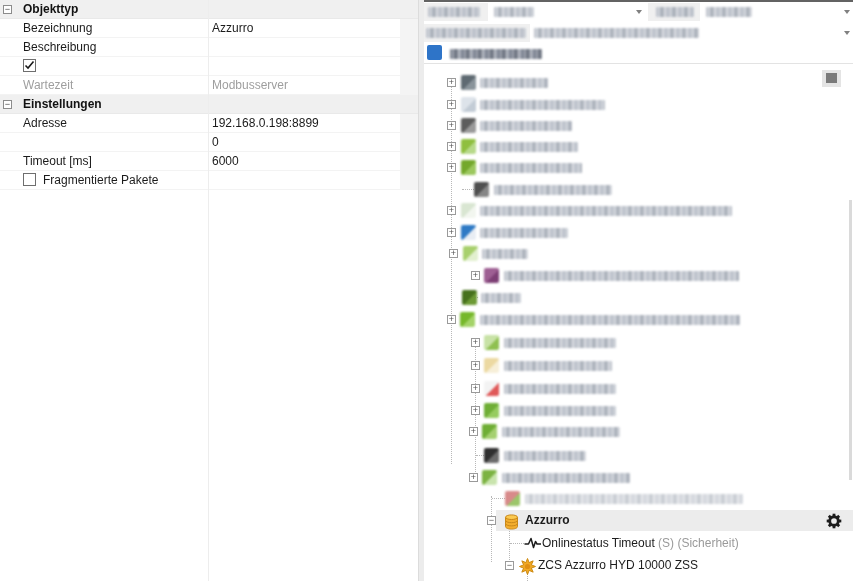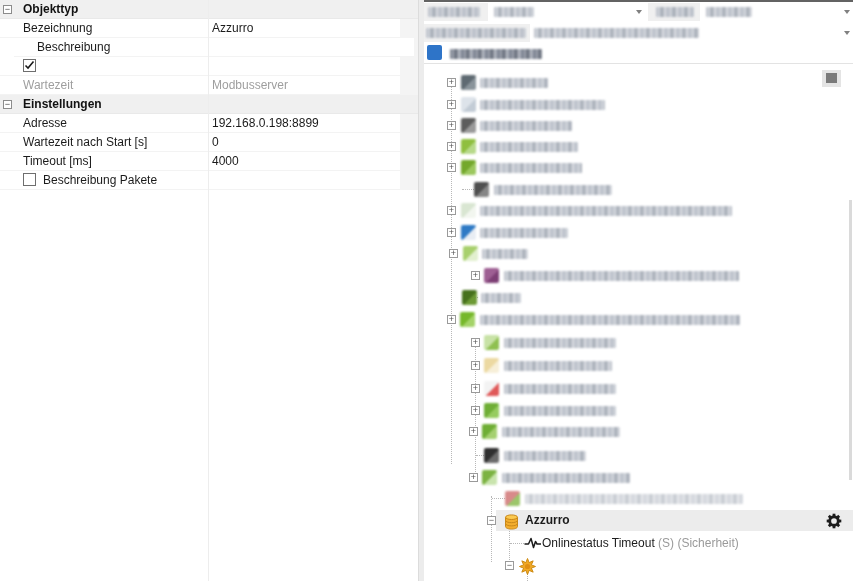--- a/index.html
+++ b/index.html
@@ -74,21 +74,21 @@
     <div class="pg-gutter"></div>
     <div id="pg-rows">
         <div class="pg-row cat" style="top:0px;">
           <span class="pg-exp">−</span>
           <span class="pg-cat-label">Objekttyp</span>
         </div>
         <div class="pg-row" style="top:19px;">
           <span class="pg-label">Bezeichnung</span>
           <span class="pg-value">Azzurro</span>
         </div>
-        <div class="pg-row" style="top:38px;margin-left:14px;">
+        <div class="pg-row" style="top:38px;">
           <span class="pg-label">Beschreibung</span>
           <span class="pg-value"></span>
         </div>
         <div class="pg-row" style="top:57px;">
           <span class="pg-check"><svg width="11" height="11" viewBox="0 0 11 11">
               <polyline points="1.5,5.5 4,8 9.5,1.5" fill="none" stroke="#1a1a1a" stroke-width="1.6"></polyline>
             </svg></span>
         </div>
         <div class="pg-row disabled" style="top:76px;">
           <span class="pg-label">Wartezeit</span>
@@ -96,30 +96,29 @@
         </div>
         <div class="pg-row cat" style="top:95px;">
           <span class="pg-exp">−</span>
           <span class="pg-cat-label">Einstellungen</span>
         </div>
         <div class="pg-row" style="top:114px;">
           <span class="pg-label">Adresse</span>
           <span class="pg-value">192.168.0.198:8899</span>
         </div>
         <div class="pg-row" style="top:133px;">
-          <span class="pg-label">Wartezeit nach Start [s]</span>
           <span class="pg-value">0</span>
         </div>
         <div class="pg-row" style="top:152px;">
           <span class="pg-label">Timeout [ms]</span>
-          <span class="pg-value">4000</span>
+          <span class="pg-value">6000</span>
         </div>
         <div class="pg-row" style="top:171px;">
           <span class="pg-check"></span>
-          <span class="pg-label withcb">Beschreibung Pakete</span>
+          <span class="pg-label withcb">Fragmentierte Pakete</span>
         </div>
       </div>
     <div class="pg-colline"></div>
   </div>
 
   <div class="splitter"></div>
 
   <div class="rpanel">
     <div class="rp-topline"></div>
 
@@ -283,20 +282,21 @@
               <polyline points="0.5,8 4.5,8 7,2.5 9.5,11.5 11.5,5.5 13,8 17,8" fill="none" stroke="#1d1d1d" stroke-width="1.5" stroke-linejoin="round"></polyline>
             </svg></span>
           <span class="tree-label" style="left:118px;"><span>Onlinestatus Timeout</span><span class="tree-suffix"> (S) (Sicherheit)</span></span>
         </div>
         <div class="tree-row" style="top:555px;">
           <span class="tree-exp" style="left:81px;">−</span>
           <span class="tree-icon" style="left:95px;"><svg width="17" height="17" viewBox="0 0 17 17">
               <polygon points="16.50,8.50 12.38,10.11 14.16,14.16 10.11,12.38 8.50,16.50 6.89,12.38 2.84,14.16 4.62,10.11 0.50,8.50 4.62,6.89 2.84,2.84 6.89,4.62 8.50,0.50 10.11,4.62 14.16,2.84 12.38,6.89" fill="#f0a824" stroke="#cd8a12"></polygon>
               <circle cx="8.5" cy="8.5" r="2.6" fill="#e08e12"></circle>
             </svg></span>
+          <span class="tree-label" style="left:114px;"><span>ZCS Azzurro HYD 10000 ZSS</span></span>
         </div>
       </div>
 
     <div class="tree-btn">
       <div class="tree-btn-glyph"></div>
     </div>
 
     <div class="vscroll"></div>
   </div>
 

